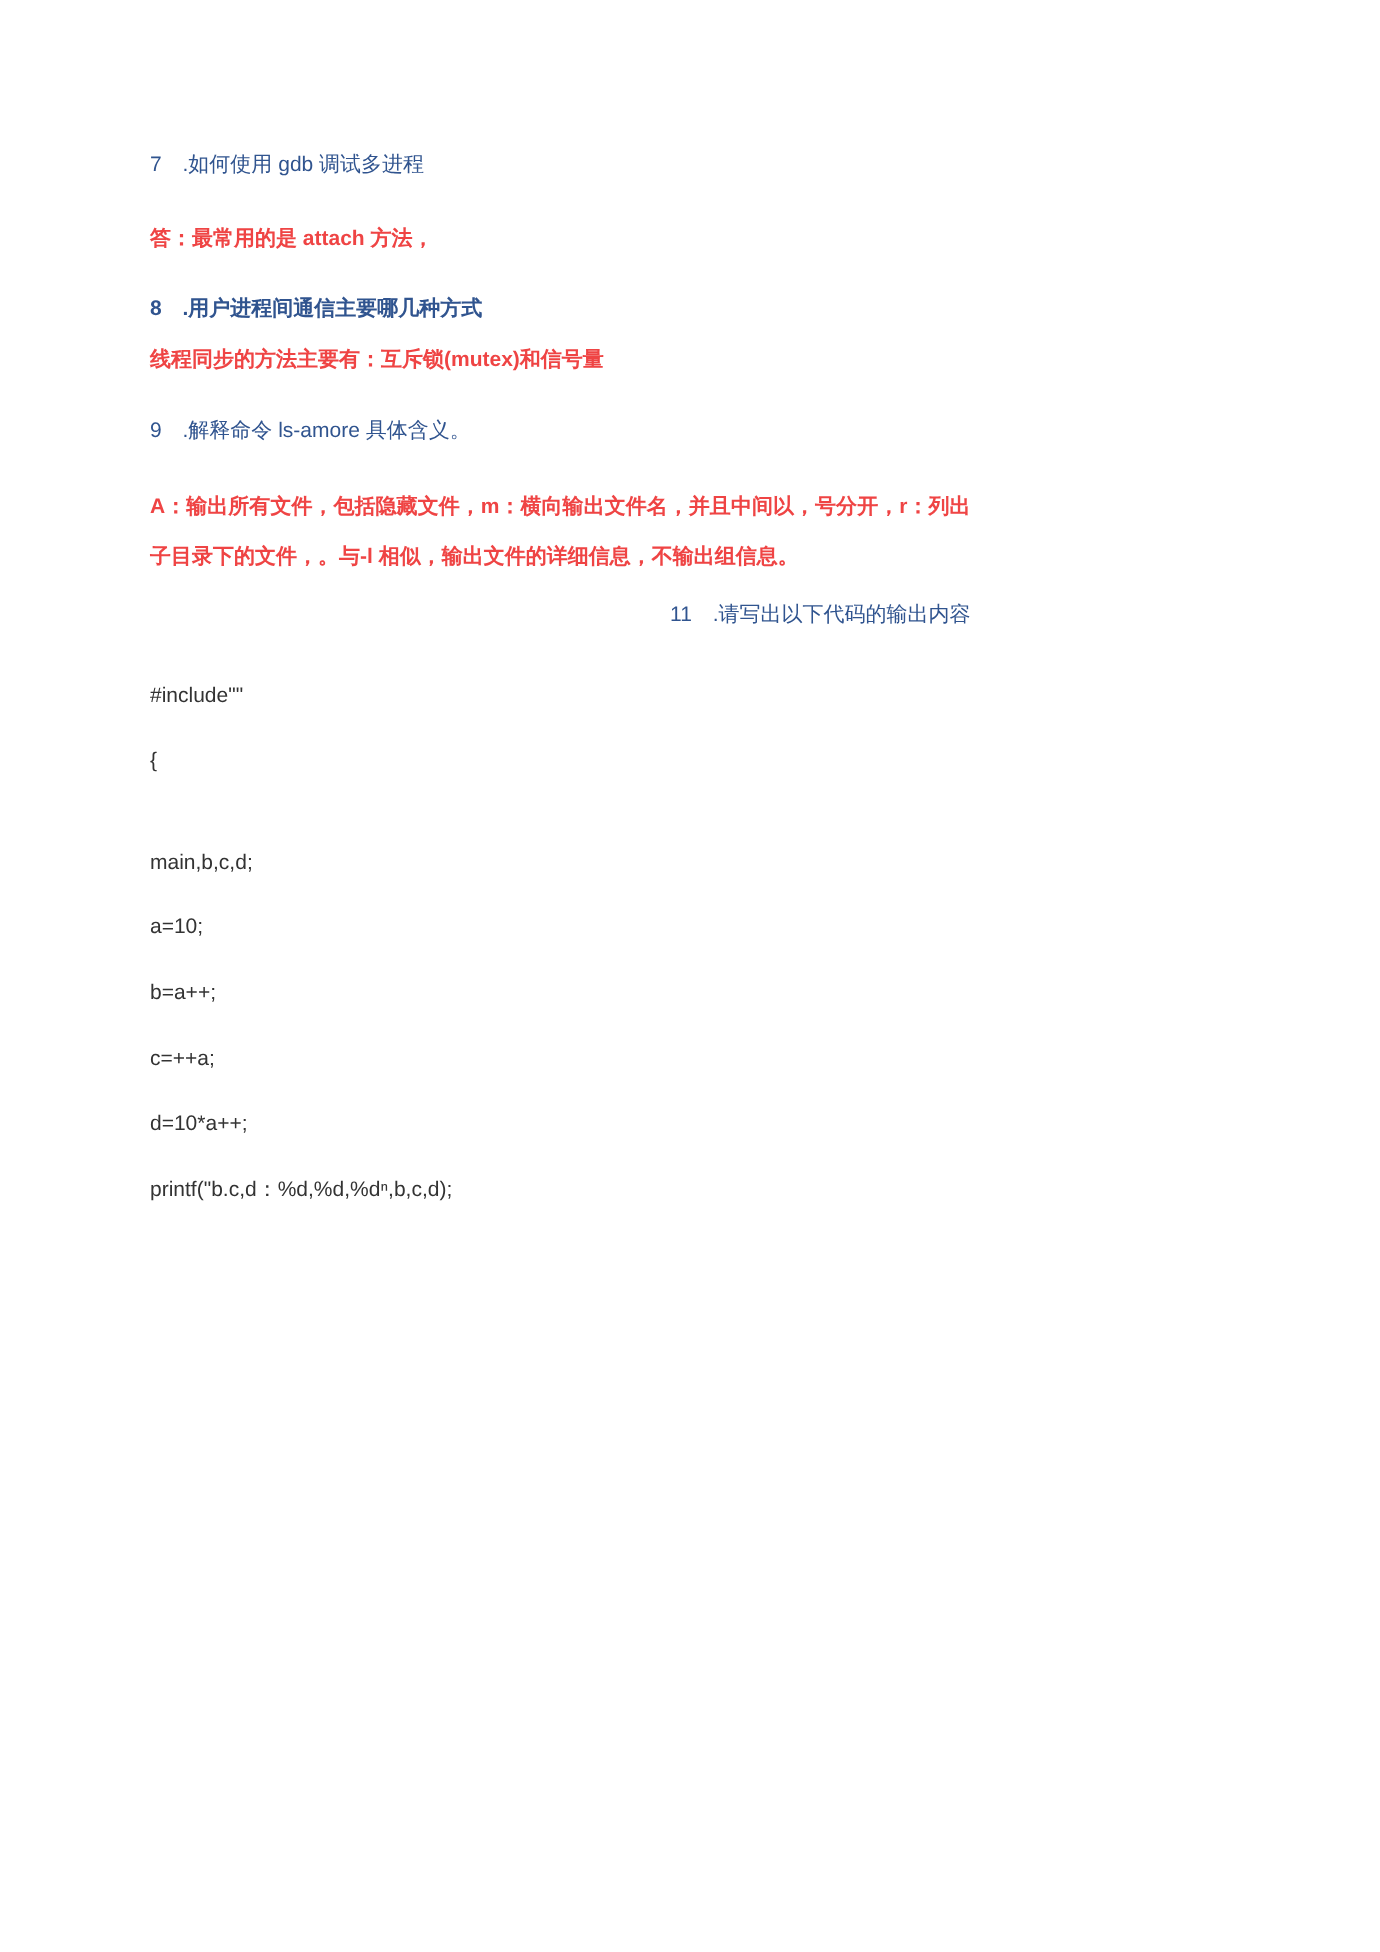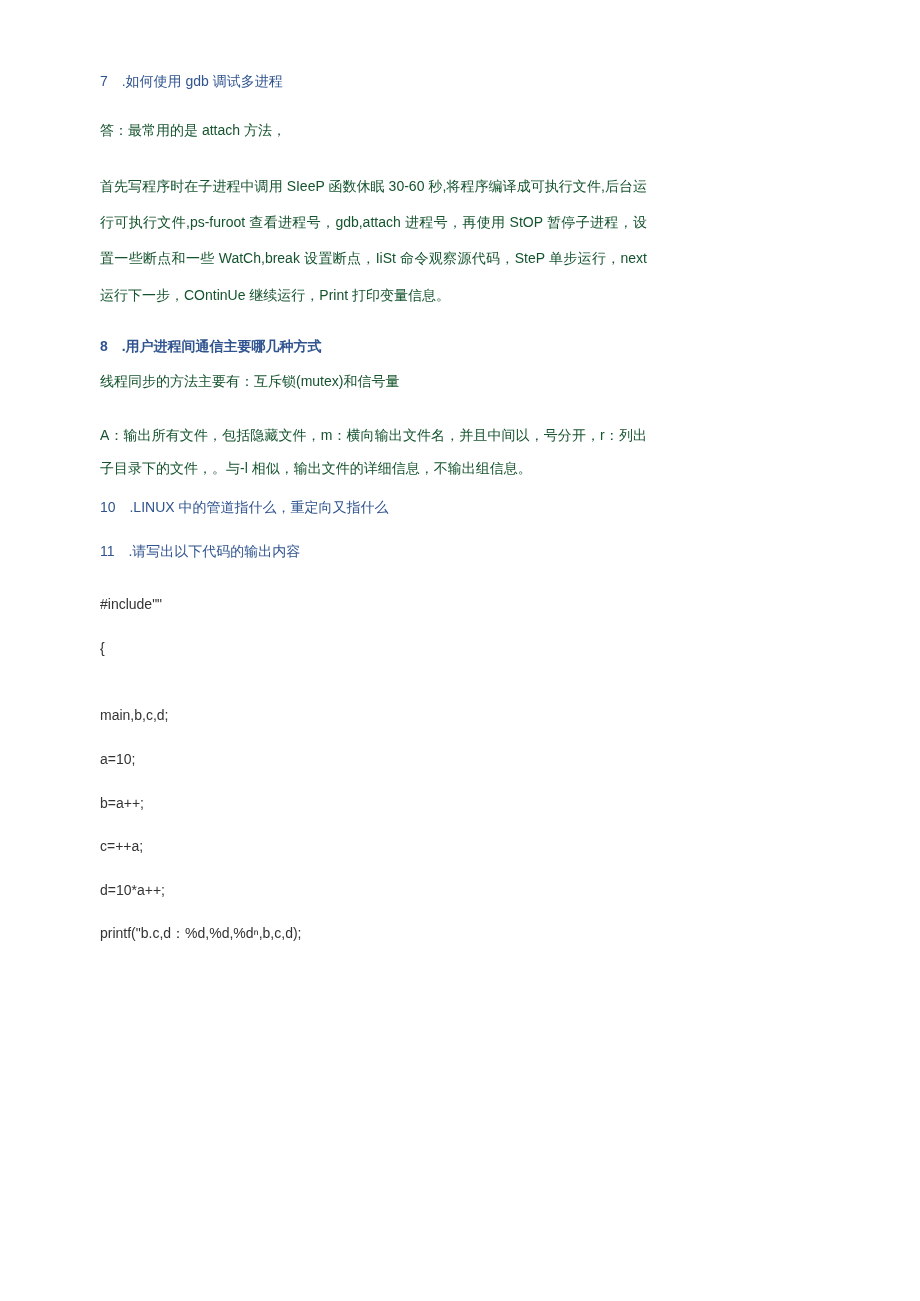--- a/index.html
+++ b/index.html
@@ -4,41 +4,42 @@
 <style>
   body {
     margin: 0;
     padding: 0;
     background: #ffffff;
     font-family: "Microsoft YaHei", "SimSun", Arial, sans-serif;
   }
   .page {
     width: 747px;
     box-sizing: border-box;
-    padding: 72px 100px 80px 100px;
+    padding: 100px 100px 80px 100px;
     color: #333;
     font-size: 14px;
     line-height: 1.4;
   }
   .heading {
     color: #30548f;
     font-size: 14px;
     margin-bottom: 24px;
   }
   .heading .num {
     color: #30548f;
     display: inline-block;
     margin-right: 10px;
   }
   .para {
-    color: #14532d;
+    color: #ef4444;
     font-size: 14px;
     margin-bottom: 24px;
     line-height: 2.0;
     text-align: justify;
+    font-weight: bold;
   }
   .tight {
     margin-bottom: 10px;
     line-height: 1.9;
   }
   .code {
     font-family: Arial, sans-serif;
     font-size: 14px;
     margin-bottom: 24px;
   }
@@ -49,34 +50,33 @@
 </style>
 </head>
 <body>
 
 <div class="page">
 
   <div class="heading">
     <span class="num">7</span><span> .如何使用 gdb 调试多进程</span>
   </div>
   <div class="para">答：最常用的是 attach 方法，</div>
-  <div class="para" style="line-height:2.6;">首先写程序时在子进程中调用 SIeeP 函数休眠 30-60 秒,将程序编译成可执行文件,后台运行可执行文件,ps-furoot 查看进程号，gdb,attach 进程号，再使用 StOP 暂停子进程，设置一些断点和一些 WatCh,break 设置断点，IiSt 命令观察源代码，SteP 单步运行，next 运行下一步，COntinUe 继续运行，Print 打印变量信息。</div>
 
   <div class="heading section-space" style="margin-bottom:10px;">
     <span class="num">8</span><span> .用户进程间通信主要哪几种方式</span>
   </div>
   <div class="para">线程同步的方法主要有：互斥锁(mutex)和信号量</div>
 
+  <div class="heading">
+    <span class="num">9</span><span> .解释命令 ls-amore 具体含义。</span>
+  </div>
   <div class="para" style="line-height:2.4;margin-bottom:12px;">A：输出所有文件，包括隐藏文件，m：横向输出文件名，并且中间以，号分开，r：列出子目录下的文件，。与-l 相似，输出文件的详细信息，不输出组信息。</div>
 
-  <div class="heading">
-    <span class="num">10</span><span> .LINUX 中的管道指什么，重定向又指什么</span>
-  </div>
 
-  <div class="heading" style="margin-bottom:34px;">
+  <div class="heading" style="margin-bottom:34px;text-align:right;">
     <span class="num">11</span><span> .请写出以下代码的输出内容</span>
   </div>
   <div class="code">#include""</div>
   <div class="code" style="margin-bottom:48px;">{</div>
   <div class="code">main,b,c,d;</div>
   <div class="code">a=10;</div>
   <div class="code">b=a++;</div>
   <div class="code">c=++a;</div>
   <div class="code">d=10*a++;</div>
   <div class="code">printf("b.c,d：%d,%d,%dⁿ,b,c,d);</div>

